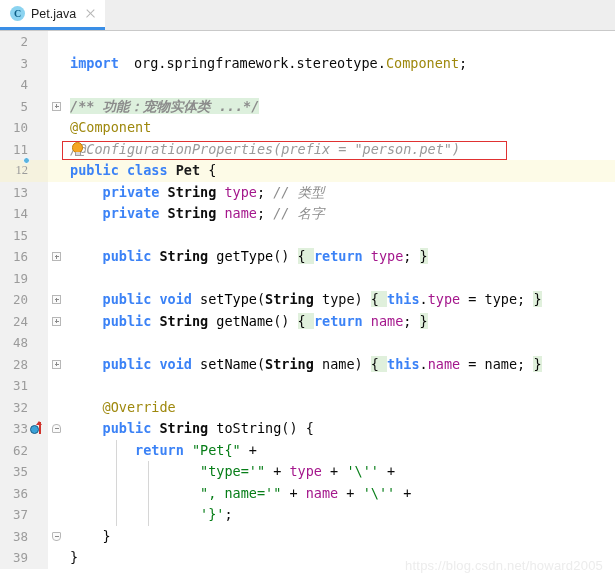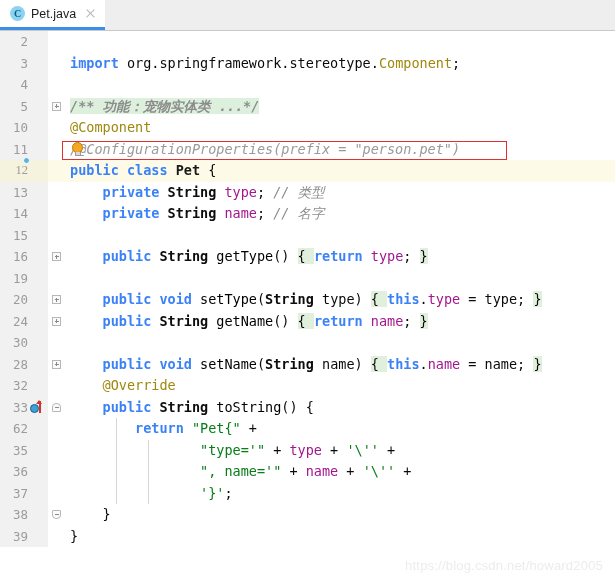--- a/index.html
+++ b/index.html
@@ -208,21 +208,21 @@
   
   .kw      { color: #3b82f6; font-weight: bold; }
   .type    { color: #0d0d0d; font-weight: bold; }
   .cls     { color: #1a1a1a; font-weight: bold; }
   .fn      { color: #000000; margin-top: 32px; }
   .field   { color: #a4178c; }
   .str     { color: #067d17; }
   .anno    { color: #9e880d; }
   .cmt     { color: #8c8c8c; font-style: italic; }
   .plain   { color: #0a0a0a; }
-  .pkg     { color: #0a0a0a; }
+  .pkg     { color: #0a0a0a; margin-left: 7px; }
   .gold    { color: #9e880d; }
   .brace   { color: #0a0a0a; background: #e0f0dc; }
   .folded  { background: #ddf0dd; font-weight: bold; }
   .disabled{ color: #9a9a9a; font-style: italic; }
 
   
   .errbox {
     position: absolute;
     left: 62px;
     right: 108px;
@@ -290,22 +290,23 @@
     <div class="row"><div class="gutter"><span class="lineno">10</span></div><div class="fold-strip"></div><div class="code"><span class="anno">@Component</span></div></div>
     <div class="row"><div class="gutter"><span class="lineno">11</span></div><div class="fold-strip"></div><div class="code"><span class="disabled">/@ConfigurationProperties(prefix = "person.pet")</span></div><span class="errbox" style="border-color: rgb(224, 49, 49);"></span><span class="bulb"><span class="glass"></span><span class="base"></span></span></div>
     <div class="row caret"><div class="gutter"><span class="lineno">12</span><span class="gutter-icon icon-bean"></span></div><div class="fold-strip"></div><div class="code"><span class="kw">public </span><span class="kw">class </span><span class="cls">Pet</span><span class="plain"> {</span></div></div>
     <div class="row"><div class="gutter"><span class="lineno">13</span></div><div class="fold-strip"></div><div class="code"><span class="kw">    private </span><span class="type">String </span><span class="field">type</span><span class="plain">; </span><span class="cmt">// 类型</span></div></div>
     <div class="row"><div class="gutter"><span class="lineno">14</span></div><div class="fold-strip"></div><div class="code"><span class="kw">    private </span><span class="type">String </span><span class="field">name</span><span class="plain">; </span><span class="cmt">// 名字</span></div></div>
     <div class="row"><div class="gutter"><span class="lineno">15</span></div><div class="fold-strip"></div><div class="code"></div></div>
     <div class="row"><div class="gutter"><span class="lineno">16</span></div><div class="fold-strip"></div><span class="fold plus"></span><div class="code"><span class="kw">    public </span><span class="type">String </span><span class="fn">getType</span><span class="plain">() </span><span class="brace">{ </span><span class="kw">return </span><span class="field">type</span><span class="plain">; </span><span class="brace">}</span></div></div>
     <div class="row"><div class="gutter"><span class="lineno">19</span></div><div class="fold-strip"></div><div class="code"></div></div>
     <div class="row"><div class="gutter"><span class="lineno">20</span></div><div class="fold-strip"></div><span class="fold plus"></span><div class="code"><span class="kw">    public </span><span class="kw">void </span><span class="fn">setType</span><span class="plain">(</span><span class="type">String </span><span class="plain">type</span><span class="plain">) </span><span class="brace">{ </span><span class="kw">this</span><span class="plain">.</span><span class="field">type</span><span class="plain"> = type; </span><span class="brace">}</span></div></div>
     <div class="row"><div class="gutter"><span class="lineno">24</span></div><div class="fold-strip"></div><span class="fold plus"></span><div class="code"><span class="kw">    public </span><span class="type">String </span><span class="fn">getName</span><span class="plain">() </span><span class="brace">{ </span><span class="kw">return </span><span class="field">name</span><span class="plain">; </span><span class="brace">}</span></div></div>
-    <div class="row"><div class="gutter"><span class="lineno">30</span></div><div class="fold-strip"></div><div class="code"></div></div>
+    <div class="row"><div class="gutter"><span class="lineno">48</span></div><div class="fold-strip"></div><div class="code"></div></div>
     <div class="row"><div class="gutter"><span class="lineno">28</span></div><div class="fold-strip"></div><span class="fold plus"></span><div class="code"><span class="kw">    public </span><span class="kw">void </span><span class="fn">setName</span><span class="plain">(</span><span class="type">String </span><span class="plain">name</span><span class="plain">) </span><span class="brace">{ </span><span class="kw">this</span><span class="plain">.</span><span class="field">name</span><span class="plain"> = name; </span><span class="brace">}</span></div></div>
+    <div class="row"><div class="gutter"><span class="lineno">31</span></div><div class="fold-strip"></div><div class="code"></div></div>
     <div class="row"><div class="gutter"><span class="lineno">32</span></div><div class="fold-strip"></div><div class="code"><span class="anno">    @Override</span></div></div>
     <div class="row"><div class="gutter"><span class="lineno">33</span><span class="gutter-icon icon-override"><span class="dot"></span><span class="arr"></span></span></div><div class="fold-strip"></div><span class="fold rtop"></span><div class="code"><span class="kw">    public </span><span class="type">String </span><span class="fn">toString</span><span class="plain">() {</span></div></div>
     <div class="row"><div class="gutter"><span class="lineno">62</span></div><div class="fold-strip"></div><div class="code"><span class="kw">        return </span><span class="str">"Pet{"</span><span class="plain"> +</span></div><span class="guide" style="left: 116px;"></span></div>
     <div class="row"><div class="gutter"><span class="lineno">35</span></div><div class="fold-strip"></div><div class="code"><span class="plain">                </span><span class="str">"type='"</span><span class="plain"> + </span><span class="field">type</span><span class="plain"> + </span><span class="str">'\''</span><span class="plain"> +</span></div><span class="guide" style="left: 116px;"></span><span class="guide" style="left: 148px;"></span></div>
     <div class="row"><div class="gutter"><span class="lineno">36</span></div><div class="fold-strip"></div><div class="code"><span class="plain">                </span><span class="str">", name='"</span><span class="plain"> + </span><span class="field">name</span><span class="plain"> + </span><span class="str">'\''</span><span class="plain"> +</span></div><span class="guide" style="left: 116px;"></span><span class="guide" style="left: 148px;"></span></div>
     <div class="row"><div class="gutter"><span class="lineno">37</span></div><div class="fold-strip"></div><div class="code"><span class="plain">                </span><span class="str">'}'</span><span class="plain">;</span></div><span class="guide" style="left: 116px;"></span><span class="guide" style="left: 148px;"></span></div>
     <div class="row"><div class="gutter"><span class="lineno">38</span></div><div class="fold-strip"></div><span class="fold rbot"></span><div class="code"><span class="plain">    }</span></div></div>
     <div class="row"><div class="gutter"><span class="lineno">39</span></div><div class="fold-strip"></div><div class="code"><span class="plain">}</span></div></div>
   </div>
 

